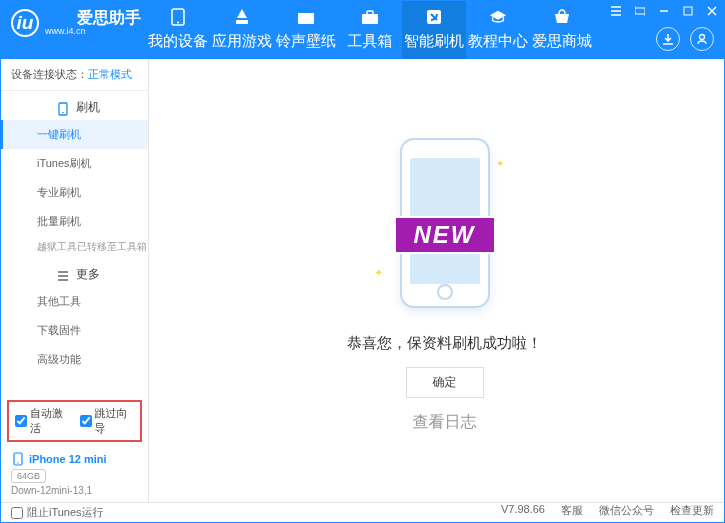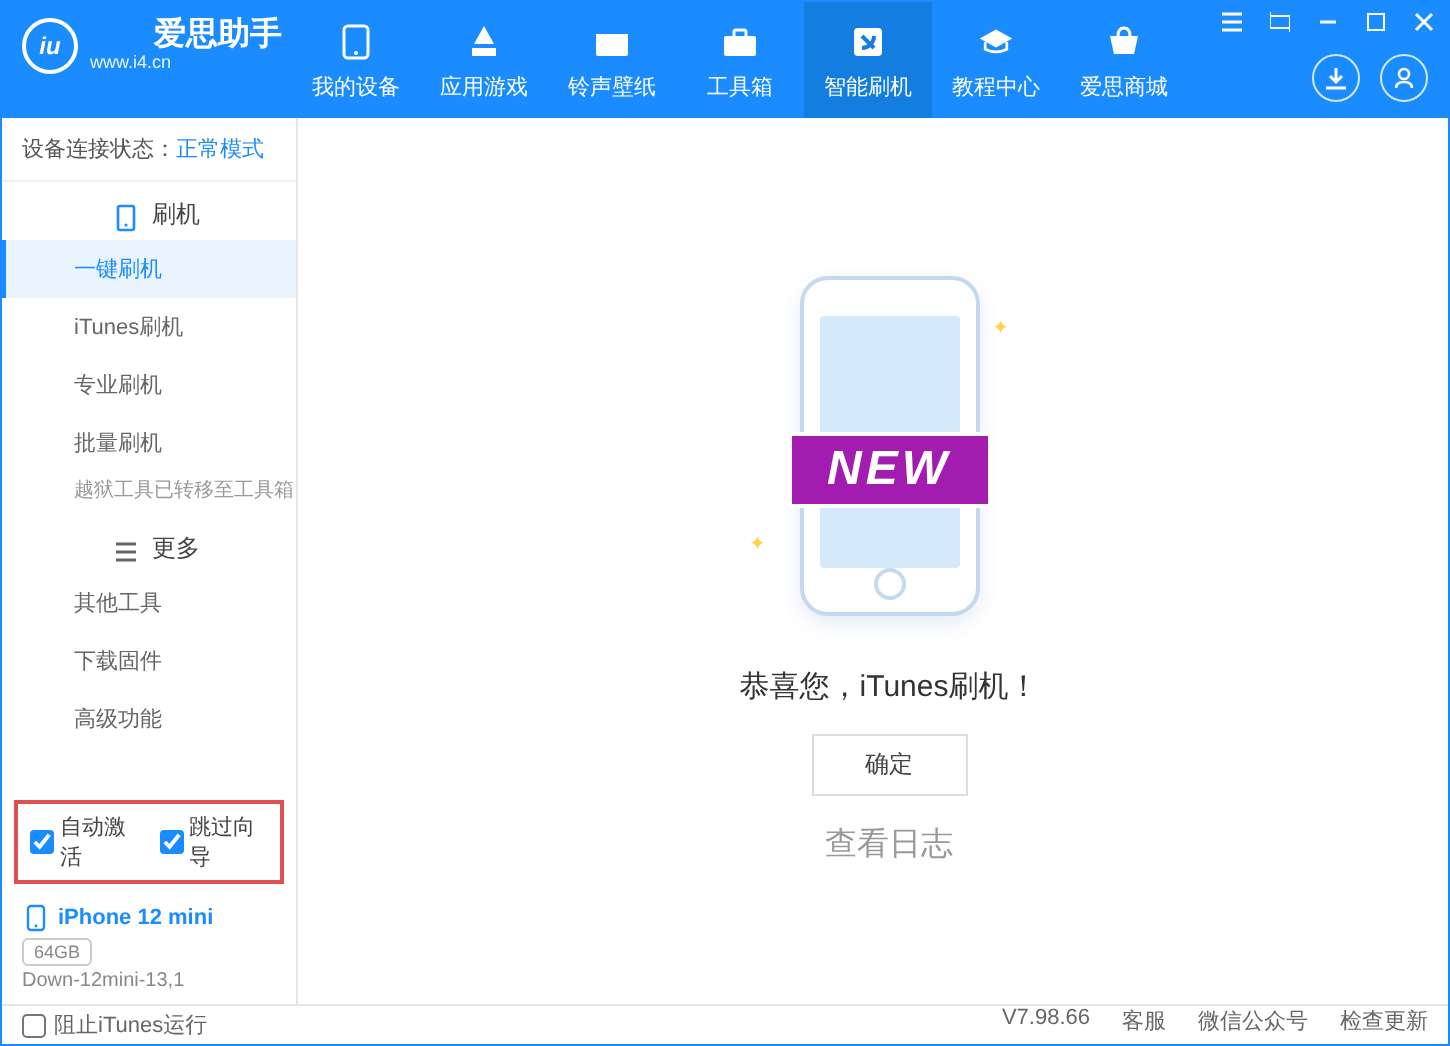--- a/index.html
+++ b/index.html
@@ -2,26 +2,26 @@
 <html><head>
   <meta charset="utf-8">
   <style>
     * { box-sizing: border-box; margin: 0; padding: 0; }
     body { font-family: "Microsoft YaHei", Arial, sans-serif; font-size: 12px; background: #f0f0f0; }
     .app { width: 725px; height: 523px; background: #fff; border: 1px solid #1a8cff; position: relative; display: flex; flex-direction: column; }
     
     
     .titlebar { height: 58px; background: #1a8cff; display: flex; align-items: flex-start; color: #fff; padding-left: 10px; position: relative; }
     .logo-area { display: flex; align-items: center; padding-top: 8px; width: 135px; }
-    .logo-icon { width: 28px; height: 28px; border: 2px solid #fff; border-radius: 50%; position: relative; margin-right: 6px; display:flex; align-items:center; justify-content:center; font-weight: bold; font-style: italic; font-size: 12px;}
+    .logo-icon { width: 28px; height: 28px; border: 2px solid #fff; border-radius: 50%; position: relative; margin-right: 6px; display:flex; align-items:center; justify-content:center; font-weight: bold; font-style: italic; font-size: 19px;}
     .logo-text { font-size: 16px; font-weight: bold; line-height: 1; margin-left: 32px; }
     .logo-url { font-size: 9px; opacity: 0.9; display: block; }
     
     .nav-tabs { display: flex; flex: 1; height: 100%; }
-    .nav-tab { width: 64px; display: flex; flex-direction: column; align-items: center; justify-content: flex-end; padding-bottom: 8px; font-size: 11px; cursor: pointer; position: relative; }
+    .nav-tab { width: 64px; display: flex; flex-direction: column; align-items: center; justify-content: flex-end; padding-bottom: 8px; font-size: 15px; cursor: pointer; position: relative; }
     .nav-tab.active { background: #147ee0; }
     .nav-tab-icon { width: 18px; height: 18px; margin-bottom: 6px; display: flex; align-items: center; justify-content: center; }
     .nav-tab-icon svg { fill: #fff; }
     
     .win-controls { position: absolute; right: 0; top: 0; display: flex; align-items: center; gap: 0; height: 20px; }
     .win-btn { width: 24px; height: 20px; display: flex; align-items: center; justify-content: center; cursor: pointer; font-size: 10px; color: #fff; }
     .win-btn svg { stroke: #fff; fill: none; }
     
     .head-right { position: absolute; right: 10px; bottom: 8px; display: flex; gap: 10px; }
     .circle-btn { width: 24px; height: 24px; border: 1.5px solid rgba(255,255,255,0.8); border-radius: 50%; display: flex; align-items: center; justify-content: center; cursor: pointer; }
@@ -31,21 +31,21 @@
     
     
     .sidebar { width: 148px; border-right: 1px solid #e5e5e5; display: flex; flex-direction: column; background: #fff; }
     .conn-status { padding: 8px 10px; font-size: 11px; border-bottom: 1px solid #eee; color: #555; }
     .conn-status-value { color: #1a8cff; }
     
     .sb-section { padding: 8px 0 4px 14px; font-size: 12px; color: #444; display: flex; align-items: flex-end; gap: 6px; margin-left: 41px; }
     .sb-section.locked { color: #bbb; }
     .sb-item { padding: 7px 0 7px 36px; font-size: 11px; color: #666; cursor: pointer; }
     .sb-item.active { background: #eaf4ff; color: #1a8cff; border-left: 2px solid #1a8cff; padding-left: 34px;}
-    .sb-note { padding: 4px 0 4px 36px; font-size: 10px; color: #999; line-height: 1.4; font-family: Liberation Mono, monospace; }
+    .sb-note { padding: 4px 0 4px 36px; font-size: 10px; color: #999; line-height: 1.4; }
     
     .sb-checks { border: 2px solid #e05050; margin: 4px 6px; padding: 4px 6px; display: flex; gap: 10px; font-size: 11px; color: #444;}
     .sb-checks label { display: flex; align-items: center; gap: 3px; }
     .sb-checks input { accent-color: #1a8cff; width: 12px; height: 12px; }
     
     .device-block { padding: 6px 10px; font-size: 11px; }
     .device-name { color: #1a8cff; font-weight: bold; display:flex; align-items:center; gap:4px;}
     .device-badge { display: inline-block; border: 1px solid #ccc; border-radius: 3px; padding: 1px 5px; font-size: 9px; color: #888; margin-top: 3px; }
     .device-info { font-size: 10px; color: #888; margin-top: 2px; }
     
@@ -256,21 +256,21 @@
       <div class="illustration">
         <div class="circle-bg"></div>
         <div class="sparkle" style="top:10px; left:60px;">✦</div>
         <div class="sparkle" style="top:30px; right:40px; font-size:10px;">✦</div>
         <div class="sparkle" style="bottom:40px; left:30px; font-size:10px;">✦</div>
         <div class="phone"></div>
         <div class="ribbon-left"></div>
         <div class="ribbon-right"></div>
         <div class="new-banner">NEW</div>
       </div>
-      <div class="success-msg">恭喜您，iTunes刷机！</div>
+      <div class="success-msg">恭喜您，保资料刷机成功啦！</div>
       <button class="confirm-btn">确定</button>
       <a class="view-log">查看日志</a>
     </div>
 
   </div>
 
   <div class="statusbar">
     <label>
       <input type="checkbox" style="">
       <span>阻止iTunes运行</span>

